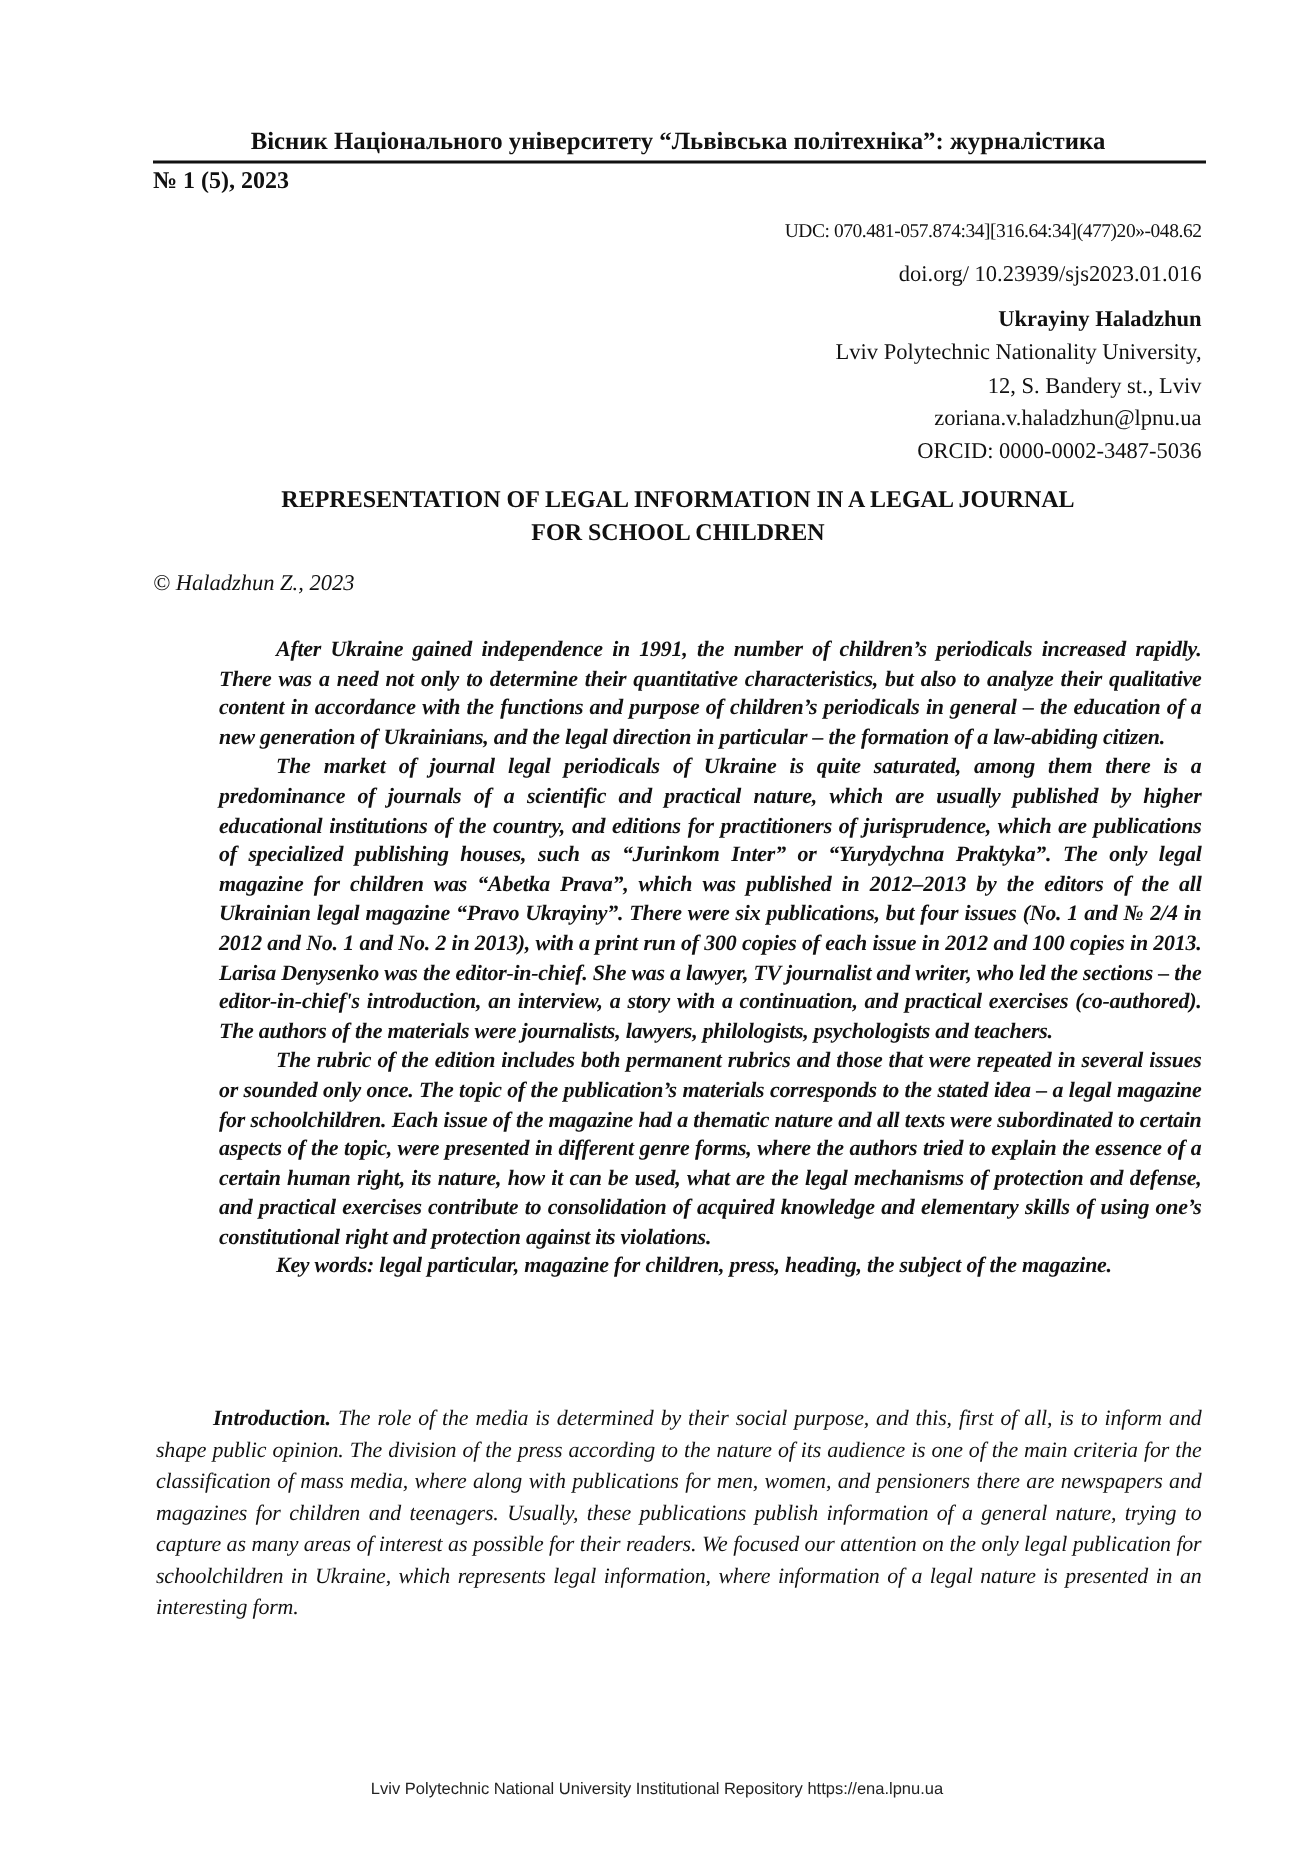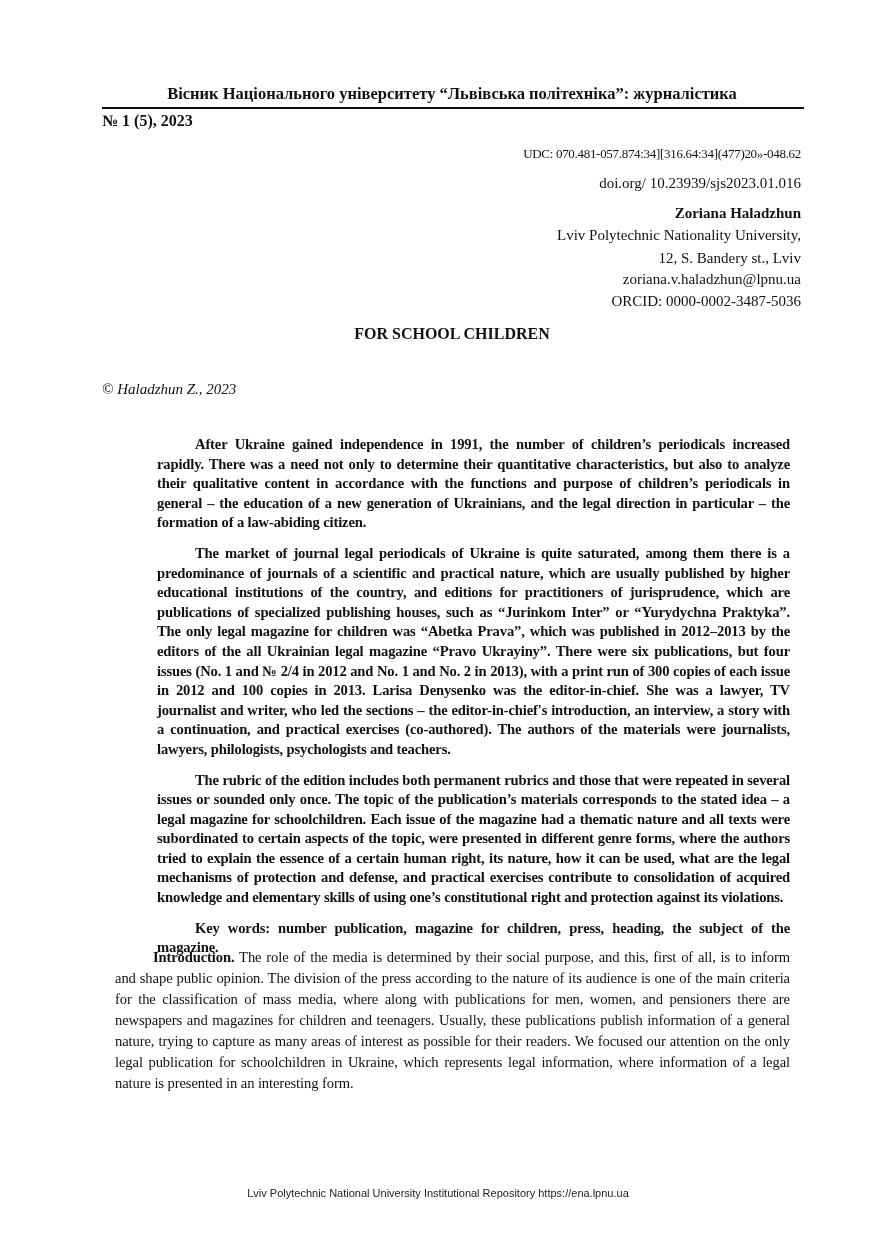--- a/index.html
+++ b/index.html
@@ -12,53 +12,54 @@
   .udc { top: 146px; font-family: Liberation Serif, serif; font-size: 13px; letter-spacing: -0.3px; }
   .doi { top: 175px; }
   .author-name { top: 205px; font-weight: bold; }
   .affil { top: 227px; }
   .address { top: 250px; }
   .email { top: 271px; }
   .orcid { top: 293px; }
   .title { position: absolute; left: 100px; width: 704px; top: 323px; text-align: center; font-weight: bold; font-size: 16px; line-height: 22px; }
   .copyright { position: absolute; left: 102px; top: 381px; font-style: italic; font-size: 15px; }
   .abstract { position: absolute; left: 146px; width: 655px; top: 424px; font-family: "Liberation Serif", serif; font-weight: bold; font-size: 14.6px; line-height: 19.6px; text-align: justify; letter-spacing: -0.15px; }
-  .abstract p, .intro p { margin: 11px; text-indent: 38px; }
+  .abstract p, .intro p { margin: 0; text-indent: 38px; font-style: italic; }
   .intro { position: absolute; left: 104px; width: 697px; top: 936px; font-size: 14.6px; line-height: 21px; text-align: justify; letter-spacing: -0.1px; }
   .intro .lead { font-weight: bold; }
   .footer { position: absolute; left: 0; width: 876px; top: 1187px; text-align: center; font-family: "Liberation Sans", sans-serif; font-size: 11px; color: #222; }
 </style>
 </head>
 <body>
 
 <div class="page">
 
   <div class="journal-header">Вісник Національного університету “Львівська політехніка”: журналістика</div>
   <div class="header-rule"></div>
   <div class="issue">№ 1 (5), 2023</div>
 
   <div class="meta udc">UDC: 070.481-057.874:34][316.64:34](477)20»-048.62</div>
   <div class="meta doi">doi.org/ 10.23939/sjs2023.01.016</div>
-  <div class="meta author-name">Zoriana Haladzhun</div>
+  <div class="meta author-name">Ukrayiny Haladzhun</div>
   <div class="meta affil">Lviv Polytechnic Nationality University,</div>
   <div class="meta address">12, S. Bandery st., Lviv</div>
   <div class="meta email">zoriana.v.haladzhun@lpnu.ua</div>
   <div class="meta orcid">ORCID: 0000-0002-3487-5036</div>
 
   <div class="title">
+    <div>REPRESENTATION OF LEGAL INFORMATION IN A LEGAL JOURNAL</div>
     <div>FOR SCHOOL CHILDREN</div>
   </div>
 
   <div class="copyright">© Haladzhun Z., 2023</div>
 
   <div class="abstract">
     <p>After Ukraine gained independence in 1991, the number of children’s periodicals increased rapidly. There was a need not only to determine their quantitative characteristics, but also to analyze their qualitative content in accordance with the functions and purpose of children’s periodicals in general – the education of a new generation of Ukrainians, and the legal direction in particular – the formation of a law-abiding citizen.</p>
     <p>The market of journal legal periodicals of Ukraine is quite saturated, among them there is a predominance of journals of a scientific and practical nature, which are usually published by higher educational institutions of the country, and editions for practitioners of jurisprudence, which are publications of specialized publishing houses, such as “Jurinkom Inter” or “Yurydychna Praktyka”. The only legal magazine for children was “Abetka Prava”, which was published in 2012–2013 by the editors of the all Ukrainian legal magazine “Pravo Ukrayiny”. There were six publications, but four issues (No. 1 and № 2/4 in 2012 and No. 1 and No. 2 in 2013), with a print run of 300 copies of each issue in 2012 and 100 copies in 2013. Larisa Denysenko was the editor-in-chief. She was a lawyer, TV journalist and writer, who led the sections – the editor-in-chief's introduction, an interview, a story with a continuation, and practical exercises (co-authored). The authors of the materials were journalists, lawyers, philologists, psychologists and teachers.</p>
     <p>The rubric of the edition includes both permanent rubrics and those that were repeated in several issues or sounded only once. The topic of the publication’s materials corresponds to the stated idea – a legal magazine for schoolchildren. Each issue of the magazine had a thematic nature and all texts were subordinated to certain aspects of the topic, were presented in different genre forms, where the authors tried to explain the essence of a certain human right, its nature, how it can be used, what are the legal mechanisms of protection and defense, and practical exercises contribute to consolidation of acquired knowledge and elementary skills of using one’s constitutional right and protection against its violations.</p>
-    <p>Key words: number publication, magazine for children, press, heading, the subject of the magazine.</p>
+    <p>Key words: legal particular, magazine for children, press, heading, the subject of the magazine.</p>
   </div>
 
   <div class="intro">
     <p><span class="lead">Introduction.</span><span> The role of the media is determined by their social purpose, and this, first of all, is to inform and shape public opinion. The division of the press according to the nature of its audience is one of the main criteria for the classification of mass media, where along with publications for men, women, and pensioners there are newspapers and magazines for children and teenagers. Usually, these publications publish information of a general nature, trying to capture as many areas of interest as possible for their readers. We focused our attention on the only legal publication for schoolchildren in Ukraine, which represents legal information, where information of a legal nature is presented in an interesting form.</span></p>
   </div>
 
   <div class="footer">Lviv Polytechnic National University Institutional Repository https://ena.lpnu.ua</div>
 </div>
 
 </body></html>

